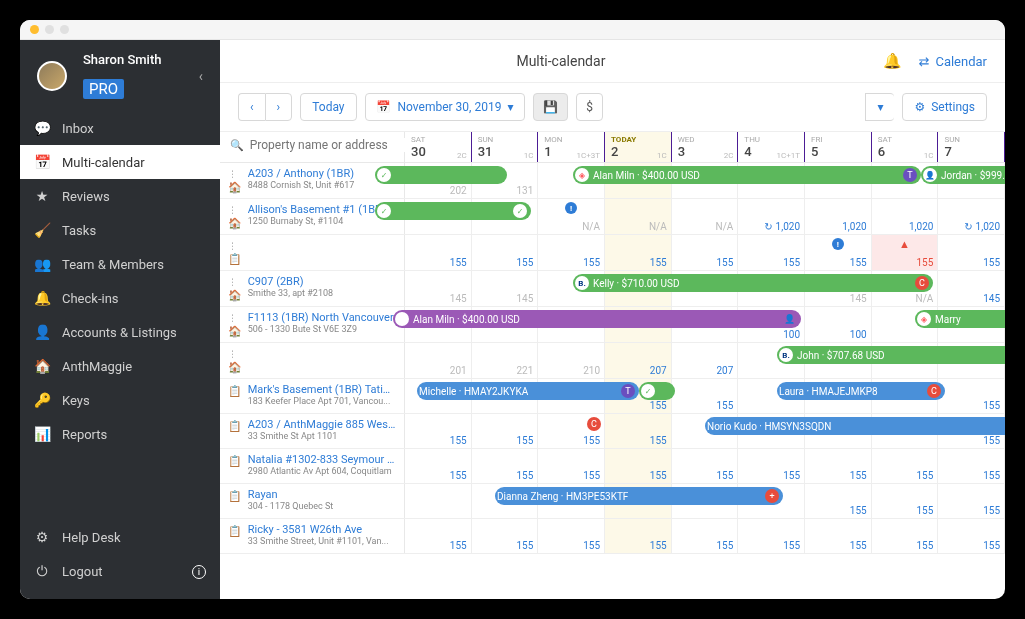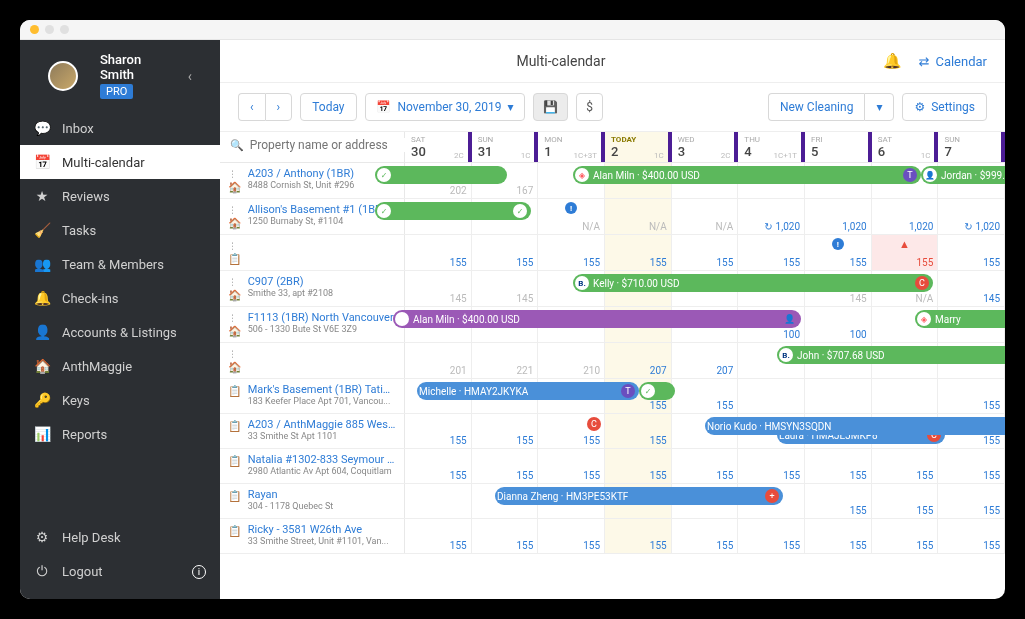--- a/index.html
+++ b/index.html
@@ -3,25 +3,25 @@
 <meta charset="utf-8">
 <style>
 *{box-sizing:border-box;margin:0;padding:0;font-family:-apple-system,BlinkMacSystemFont,"Segoe UI",Roboto,sans-serif}
 body{background:#000;display:flex;align-items:center;justify-content:center;min-height:100vh;padding:20px}
 .window{width:985px;height:579px;background:#fff;border-radius:10px;overflow:hidden;display:flex;flex-direction:column;box-shadow:0 20px 60px rgba(0,0,0,.5)}
 .titlebar{height:20px;display:flex;align-items:center;padding-left:10px;gap:6px;background:#f5f5f5;border-bottom:1px solid #e5e5e5}
 .dot{width:9px;height:9px;border-radius:50%}
 .dot.r{background:#ffbd2e}.dot.y{background:#e0e0e0}.dot.g{background:#e0e0e0}
 .body{flex:1;display:flex;overflow:hidden}
 .sidebar{width:200px;background:#2c2f33;color:#fff;display:flex;flex-direction:column;font-size:13px}
-.user{display:flex;align-items:center;padding:12px 28px;gap:22px}
+.user{display:flex;align-items:center;padding:12px 17px;gap:16px}
 .avatar{width:30px;height:30px;border-radius:50%;background:linear-gradient(135deg,#8e7b5a,#c9a86a);border:2px solid #fff}
 .user-info{flex:1}
 .user-name{font-size:13px;font-weight:500}
-.badge-pro{display:inline-block;background:#2e7cd6;color:#fff;font-size:11px;padding:1px 6px;border-radius:2px;margin-top:2px}
+.badge-pro{display:inline-block;background:#2e7cd6;color:#fff;font-size:15px;padding:1px 6px;border-radius:2px;margin-top:12px}
 .chevron{color:#aaa;font-size:14px}
 .nav{flex:1}
 .nav-item{display:flex;align-items:center;padding:9px 14px;gap:12px;cursor:pointer;color:#d0d0d0}
 .nav-item.active{background:#fff;color:#333}
 .nav-icon{width:16px;text-align:center;font-size:14px}
 .footer-nav{margin-top:auto;padding-bottom:10px}
 .info-dot{margin-left:auto;width:14px;height:14px;border:1.5px solid #fff;border-radius:50%;display:flex;align-items:center;justify-content:center;font-size:9px;font-weight:bold}
 .main{flex:1;display:flex;flex-direction:column;overflow:hidden}
 .header{display:flex;align-items:center;padding:12px 18px;border-bottom:1px solid #eee}
 .header-title{flex:1;text-align:center;font-size:14px;color:#444}
@@ -36,21 +36,21 @@
 .btn.icon-only{padding:6px 9px;color:#555}
 .btn.icon-only.grey{background:#ececec}
 .spacer{flex:1}
 .settings-icon{color:#2e7cd6}
 .calendar{flex:1;display:flex;flex-direction:column;overflow:hidden;font-size:11px}
 .cal-head{display:flex;border-bottom:1px solid #e8e8e8}
 .prop-col{width:185px;flex-shrink:0;border-right:1px solid #e8e8e8}
 .search{display:flex;align-items:center;padding:6px 10px;gap:6px;color:#2e7cd6}
 .search input{border:none;outline:none;font-size:12px;flex:1;color:#999}
 .day-cols{flex:1;display:flex}
-.day-col{flex:1;border-right:4px solid #4c1d95;padding:3px 6px;position:relative}
+.day-col{flex:1;border-right:1px solid #4c1d95;padding:3px 6px;position:relative}
 .day-col .dow{font-size:8px;color:#aaa;text-transform:uppercase}
 .day-col .num{font-size:13px;color:#444;font-weight:500}
 .day-col .sub{position:absolute;right:4px;bottom:2px;font-size:8px;color:#bbb}
 .day-col.today{background:#fdf9e8}
 .day-col.today .dow{color:#8a7a00;font-weight:bold}
 .rows{flex:1;overflow-y:auto}
 .row{display:flex;border-bottom:1px solid #eee;min-height:35px;position:relative}
 .prop-cell{width:185px;border-right:1px solid #e8e8e8;padding:4px 8px;display:flex;gap:6px;flex-shrink:0}
 .prop-icons{display:flex;flex-direction:column;gap:2px;color:#999;font-size:9px;padding-top:2px}
 .prop-source{font-size:11px}
@@ -161,21 +161,20 @@
         <div class="btn-group">
           <button class="btn">‹</button>
           <button class="btn">›</button>
         </div>
         <button class="btn">Today</button>
         <button class="btn">📅 <span>November 30, 2019</span> ▾</button>
         <button class="btn icon-only grey">💾</button>
         <button class="btn icon-only">$</button>
         <div class="spacer"></div>
         <div class="btn-group">
-          <button class="btn">New Cleaning</button>
           <button class="btn">▾</button>
         </div>
         <button class="btn">
             <span class="settings-icon">⚙</span> 
             <span>Settings</span>
           </button>
       </div>
       <div class="calendar">
         <div class="cal-head">
           <div class="prop-col">
@@ -234,29 +233,29 @@
         </div>
         <div class="rows" id="rows">
             <div class="row">
               <div class="prop-cell">
     <div class="prop-icons">
                   <span>⋮</span>
                   <span class="prop-source">🏠</span>
                 </div>
     <div class="prop-text">
                   <div class="prop-name">A203 / Anthony (1BR)</div>
-                  <div class="prop-addr">8488 Cornish St, Unit #296</div>
+                  <div class="prop-addr">8488 Cornish St, Unit #617</div>
                 </div>
   </div>
               <div class="cells">
                 <div class="cell">
                   <span class="cell-val grey">202</span>
                 </div>
                 <div class="cell">
-                  <span class="cell-val grey">167</span>
+                  <span class="cell-val grey">131</span>
                 </div>
                 <div class="cell"></div>
                 <div class="cell today"></div>
                 <div class="cell"></div>
                 <div class="cell"></div>
                 <div class="cell"></div>
                 <div class="cell"></div>
                 <div class="cell"></div>
                 <div class="booking green" style="left: -5%; width: 22%;">
                   <span class="pill-icon">
@@ -511,21 +510,21 @@
                   <span class="end-icon">
                     <span style="background:#6a4fbf;color:#fff;border-radius:50%;width:14px;height:14px;display:flex;align-items:center;justify-content:center">T</span>
                   </span>
                 </div>
                 <div class="booking green" style="left: 39%; width: 6%;">
                   <span class="pill-icon">
                     <span style="color:#5cb85c">✓</span>
                   </span>
                   <span></span>
                 </div>
-                <div class="booking blue" style="left: 62%; width: 28%; margin-top: 44px;">
+                <div class="booking blue" style="left: 62%; width: 28%;">
                   <span>Laura · HMAJEJMKP8</span>
                   <span class="end-icon">
                     <span style="background:#e74c3c;color:#fff;border-radius:50%;width:14px;height:14px;display:flex;align-items:center;justify-content:center">C</span>
                   </span>
                 </div>
               </div>
             </div>
             <div class="row">
               <div class="prop-cell">
     <div class="prop-icons">

